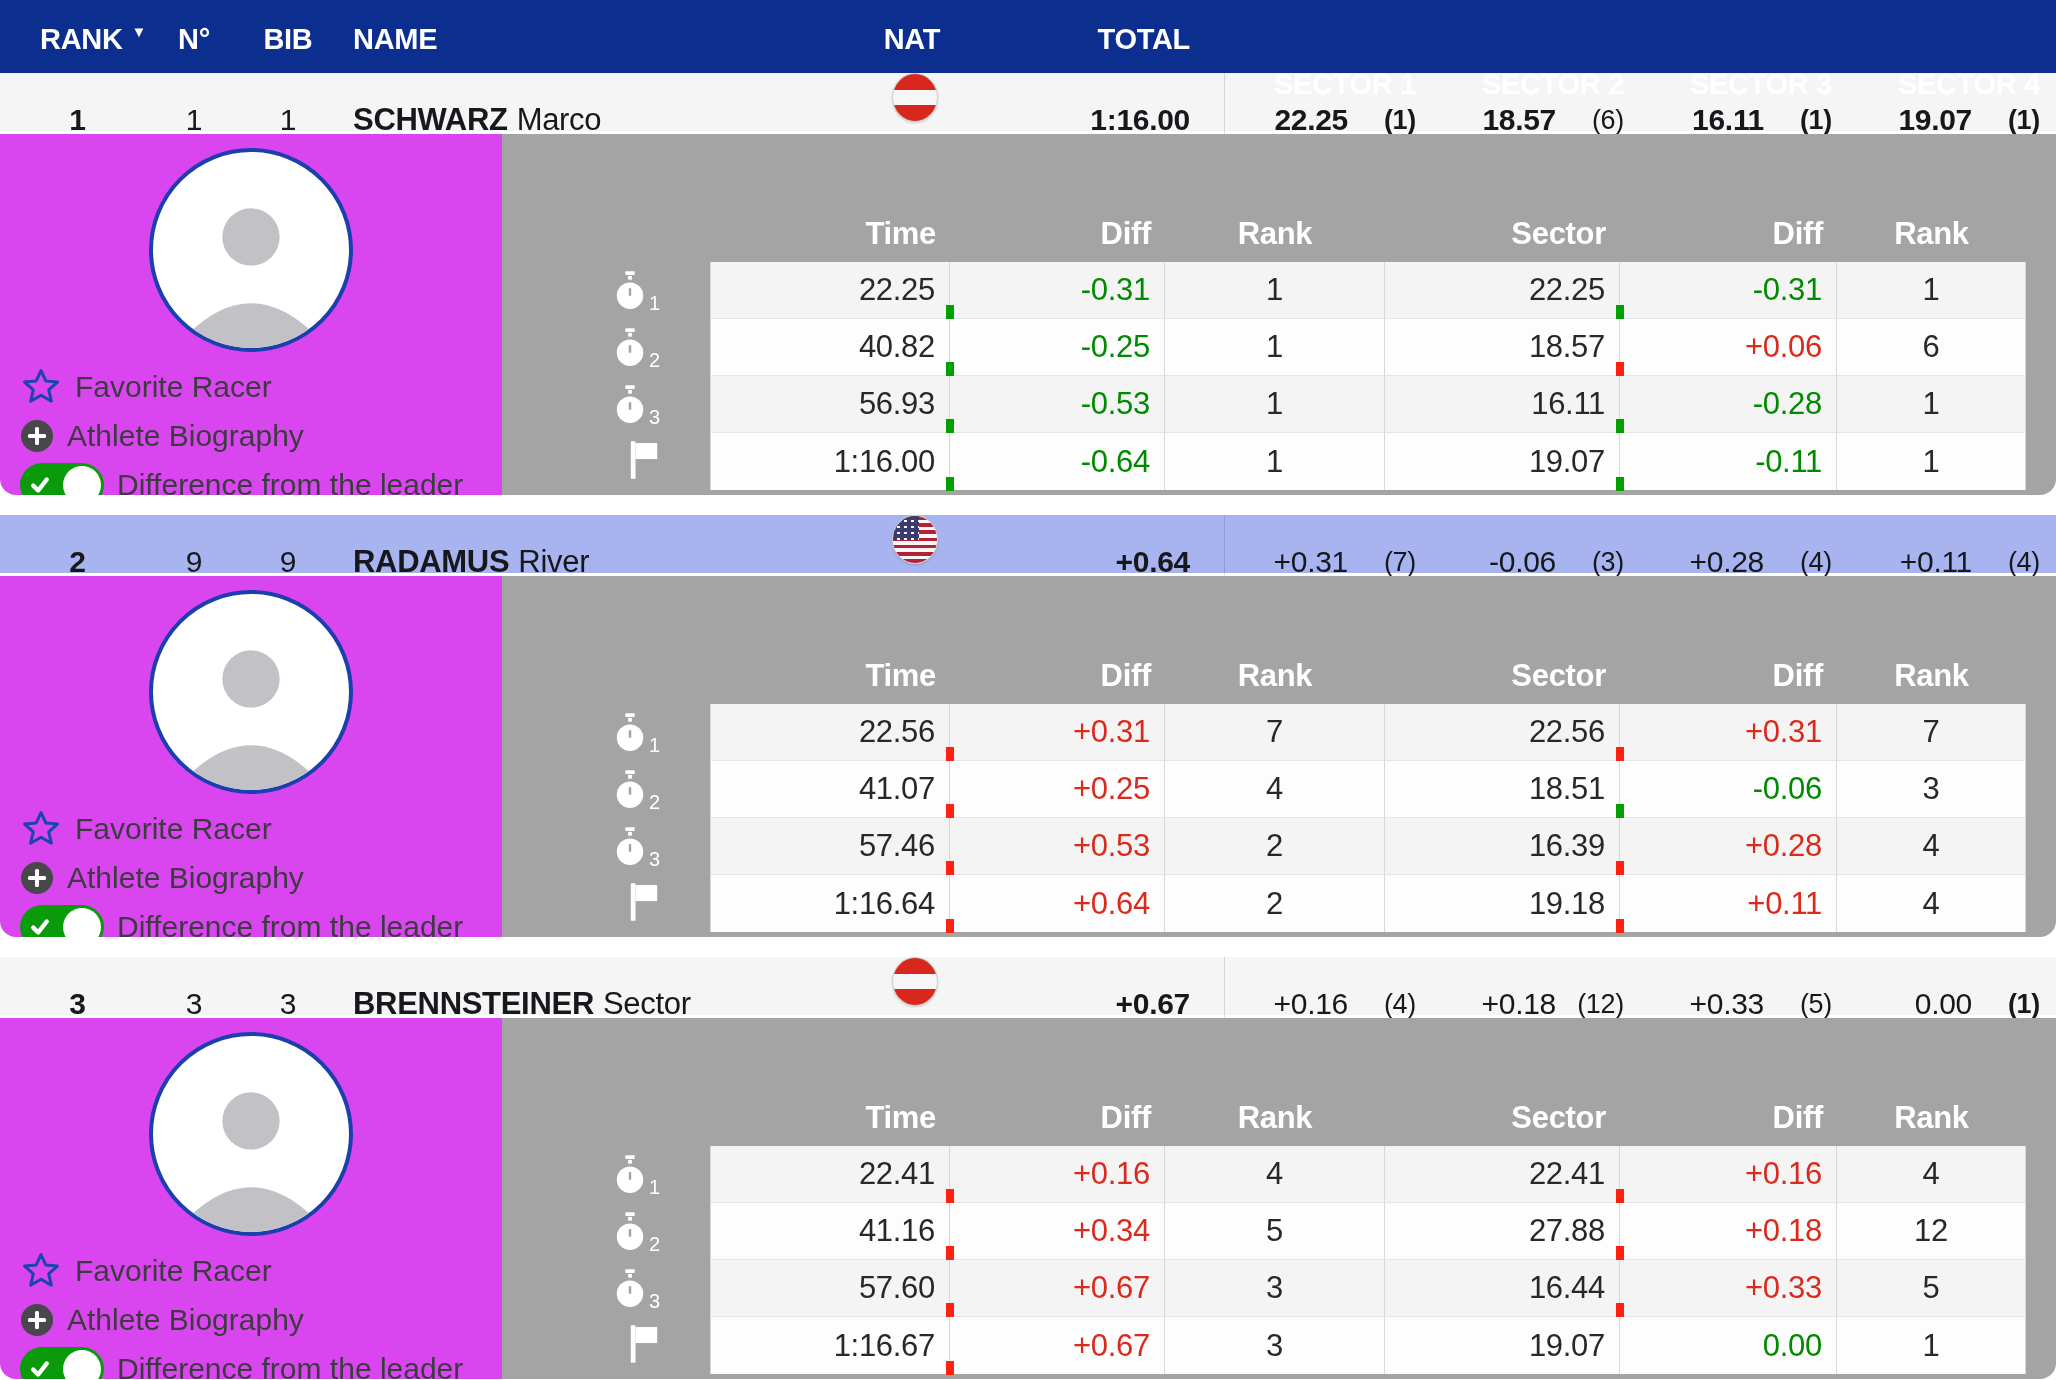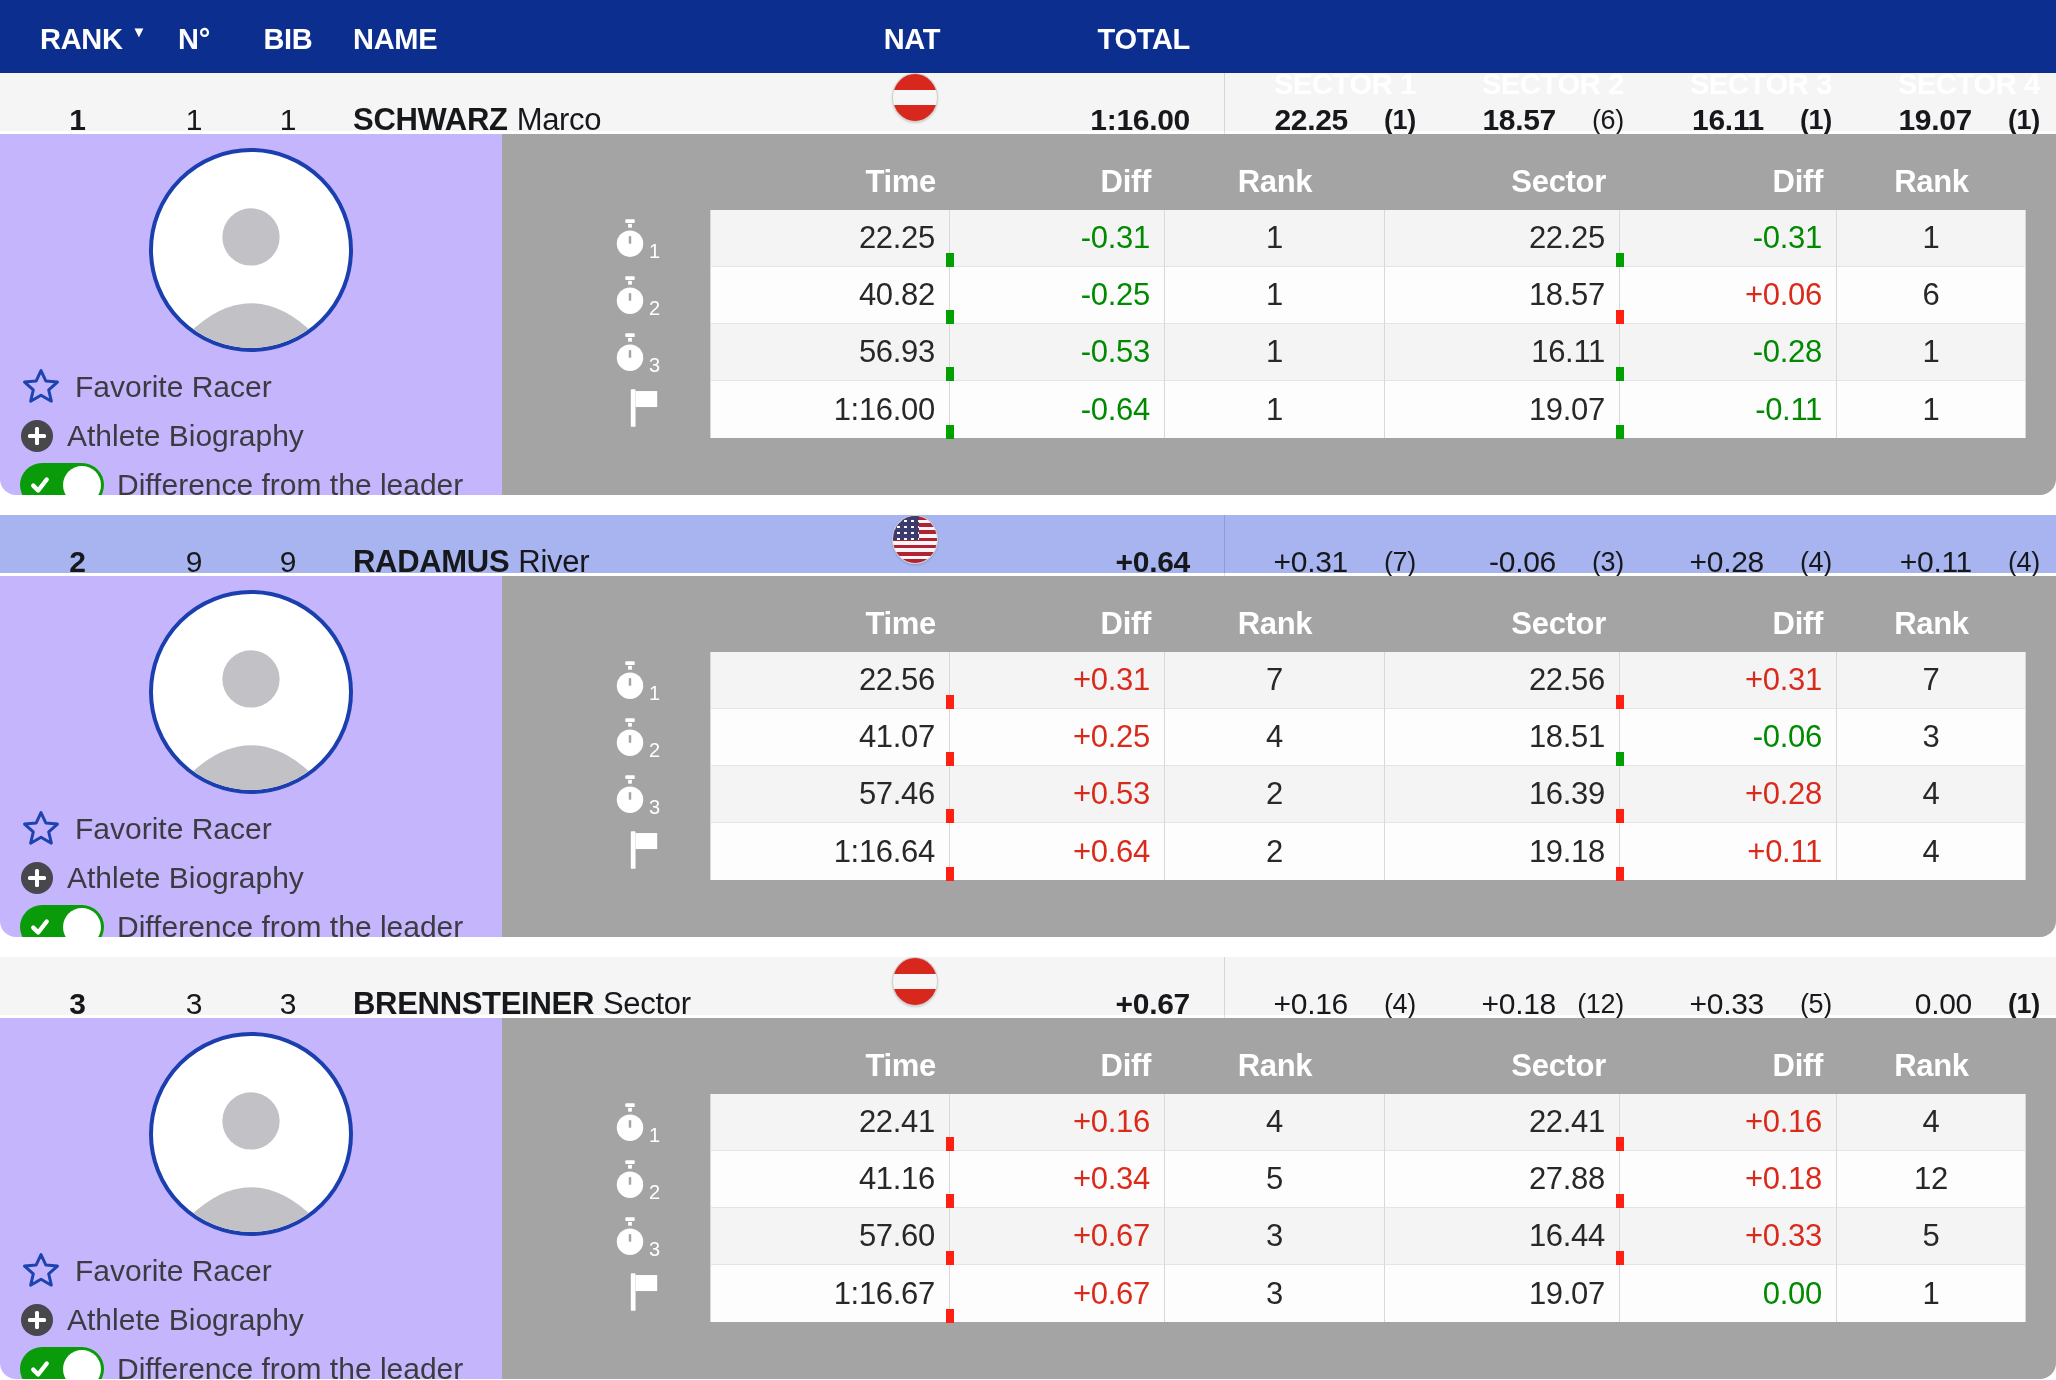--- a/index.html
+++ b/index.html
@@ -37,33 +37,33 @@
   .flag{width:44px;height:47px;border-radius:50%;position:relative;overflow:hidden;
         border:1px solid #cfcfcf;flex:0 0 auto;box-shadow:0 1px 2px rgba(0,0,0,0.18);}
   .flag.f-aut{background:linear-gradient(180deg,#d8271c 0%,#d8271c 33%,#f6f6f6 33%,#f6f6f6 66%,#d8271c 66%);}
   .flag.f-usa{background:repeating-linear-gradient(180deg,#b22234 0px,#b22234 3.6px,#f6f6f6 3.6px,#f6f6f6 7.2px);}
   .flag.f-usa::after{content:"";position:absolute;left:0;top:0;width:58%;height:52%;background:#3c3b6e;
         background-image:radial-gradient(circle,#fff 1.1px,transparent 1.5px);background-size:7px 6px;background-position:2px 2px;}
 
   
   .panel{margin-top:3px;margin-bottom:20px;height:361px;display:grid;grid-template-columns:502px 1fr;
          border-radius:0 0 16px 16px;overflow:hidden;}
-  .side{background:#c4b5fd;}
+  .side{background:#d946ef;}
   .avatar{width:196px;height:196px;border-radius:50%;border:4px solid #1b3fae;background:#fff;
           margin:14px auto 0;overflow:hidden;display:flex;align-items:flex-end;justify-content:center;}
   .controls{margin-top:12px;padding-left:20px;display:flex;flex-direction:column;gap:4px;}
   .ctl{display:flex;align-items:center;gap:13px;height:45px;color:#3c3c40;font-size:30px;cursor:pointer;}
   .ctl .ic{flex:0 0 auto;display:flex;}
   .toggle{position:relative;width:84px;height:44px;border-radius:22px;background:#0a9b0a;flex:0 0 auto;cursor:pointer;}
   .toggle svg{position:absolute;left:9px;top:11px;}
   .knob{position:absolute;right:3px;top:3px;width:38px;height:38px;border-radius:50%;background:#fff;}
 
   .detail{background:#a4a4a4;padding-right:30px;}
   .drow{display:grid;grid-template-columns:208px 240px 215px 220px 235px 217px 1fr;}
-  .dhead{height:76px;align-items:end;color:#fff;font-weight:700;font-size:31px;letter-spacing:-0.3px;}
+  .dhead{height:128px;align-items:end;color:#fff;font-weight:700;font-size:31px;letter-spacing:-0.3px;}
   .dh{padding-bottom:10px;}
   .dh.right{text-align:right;padding-right:14px;}
   .dh.center{text-align:center;}
   .dr{height:57px;}
   .cell{position:relative;display:flex;align-items:center;border-right:1px solid #d8d8da;
         border-bottom:1px solid #e5e5e7;font-size:31px;color:#28282b;letter-spacing:-0.3px;}
   .cell.right{justify-content:flex-end;padding-right:14px;}
   .cell.center{justify-content:center;}
   .cell.t{border-left:1px solid #d8d8da;}
   .dr:nth-child(odd) .cell{background:#f4f4f5;}

